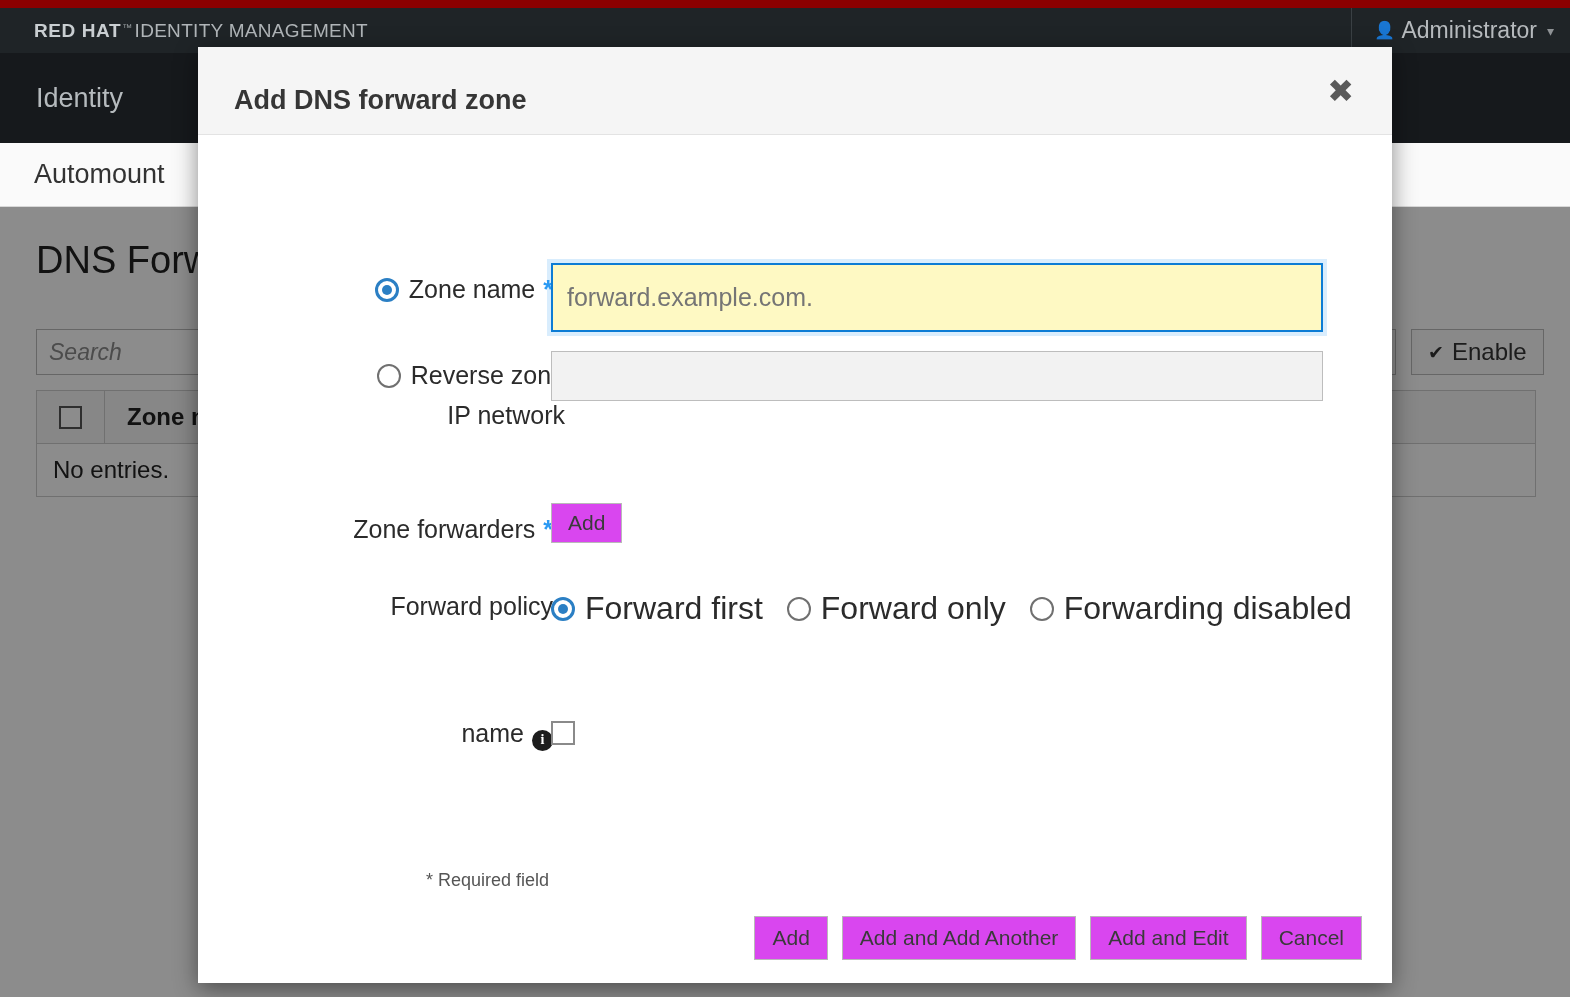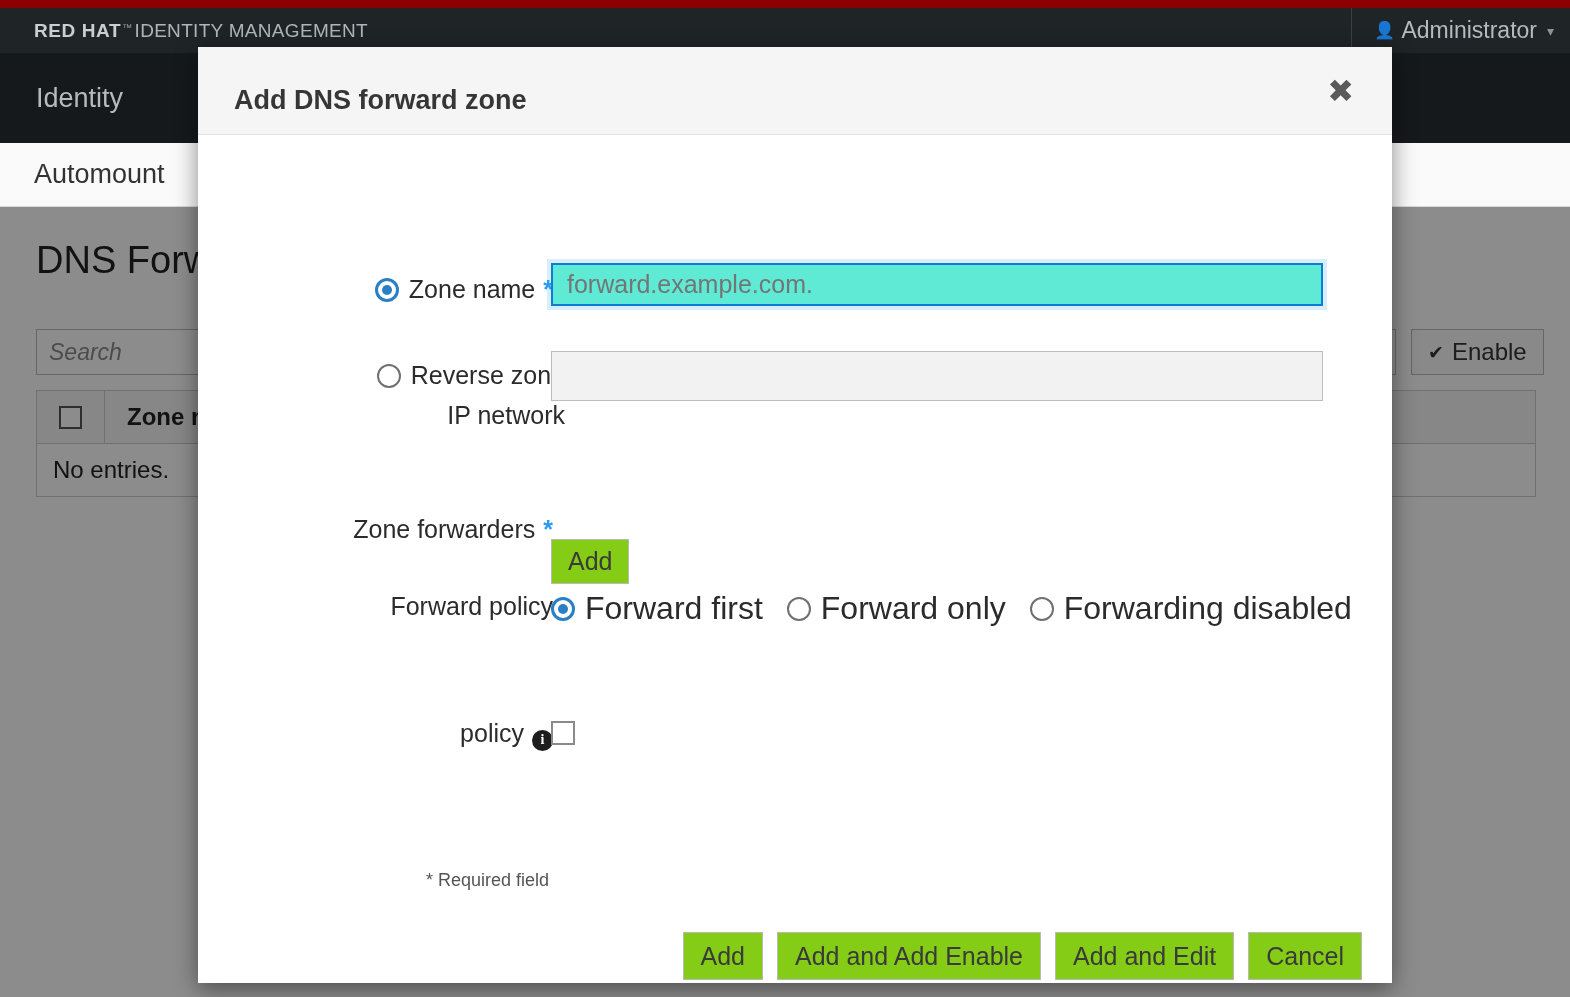--- a/index.html
+++ b/index.html
@@ -137,38 +137,38 @@
   .radio.sel {
     border: 3px solid #2b7fc4; background: #fff; position: relative;
   }
   .radio.sel::after {
     content: ""; position: absolute; left: 50%; top: 50%;
     width: 10px; height: 10px; border-radius: 50%; background: #2b7fc4;
     transform: translate(-50%,-50%);
   }
 
   .text-input {
-    width: 772px; height: 43px;
-    border: 2px solid #0c7cd5; background: #5eead4;
+    width: 772px; height: 69px;
+    border: 2px solid #0c7cd5; background: #fef9c3;
     box-shadow: 0 0 0 4px rgba(43,154,243,.18);
     font-size: 25px; color: #6b6b6b;
     padding: 0 14px; outline: none;
     font-family: "Liberation Sans", sans-serif;
   }
   .text-input-disabled {
     width: 772px; height: 50px;
     border: 1px solid #bdbdbd; background: #f2f2f2;
     font-size: 25px; color: #6b6b6b; padding: 0 14px;
     font-family: "Liberation Sans", sans-serif;
   }
 
   .btn {
-    border: 1px solid #b9b9b9; background: #84cc16; color: #3a3a3a;
-    font-size: 25px; font-family: "Liberation Sans", sans-serif;
-    padding: 7px 16px; line-height: 1.15; cursor: pointer; margin-top: 36px;
+    border: 1px solid #b9b9b9; background: #d946ef; color: #3a3a3a;
+    font-size: 21px; font-family: "Liberation Sans", sans-serif;
+    padding: 7px 16px; line-height: 1.15; cursor: pointer;
   }
 
   .radio-inline { display: inline-flex; align-items: center; margin-right: 24px; font-size: 32px; color: #2b2b2b; }
   .radio-inline .radio { margin-right: 10px; }
 
   .checkbox {
     width: 24px; height: 24px; border: 2px solid #8a8a8a; background: #fff;
     display: inline-block;
   }
 
@@ -303,33 +303,33 @@
           <label class="radio-inline" style="margin-right:13px;">
             <span class="radio"></span>
             <span>Forwarding disabled</span>
           </label>
         </div>
       </div>
 
       <div class="frow" style="top:578px;">
         <div class="flabel" style="top:0; line-height:40px;">
           <div>
-            <span>policy</span><span class="info-ico">i</span>
+            <span>name</span><span class="info-ico">i</span>
           </div>
         </div>
         <div class="fctl" style="top:8px;">
           <span class="checkbox"></span>
         </div>
       </div>
 
       <div class="required-note">* Required field</div>
 
       <div class="modal-footer">
         <button class="btn">Add</button>
-        <button class="btn">Add and Add Enable</button>
+        <button class="btn">Add and Add Another</button>
         <button class="btn">Add and Edit</button>
         <button class="btn">Cancel</button>
       </div>
 
     </div>
   </div>
 
 </div>
 
 </body></html>

